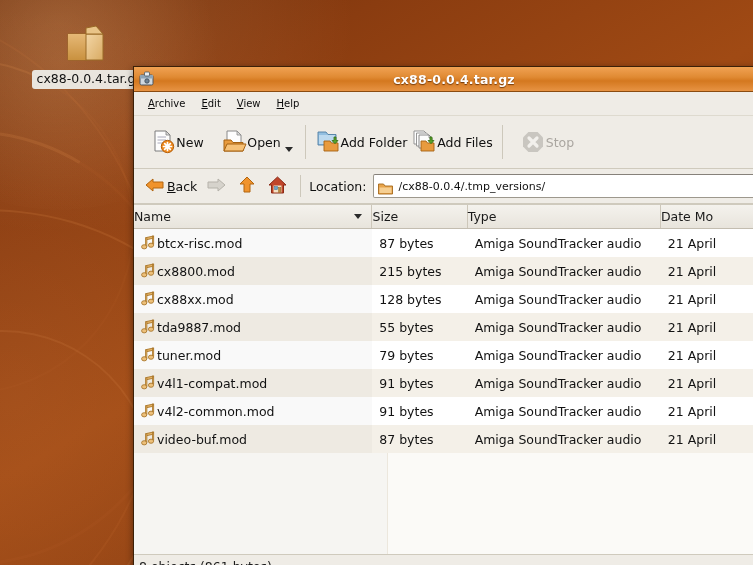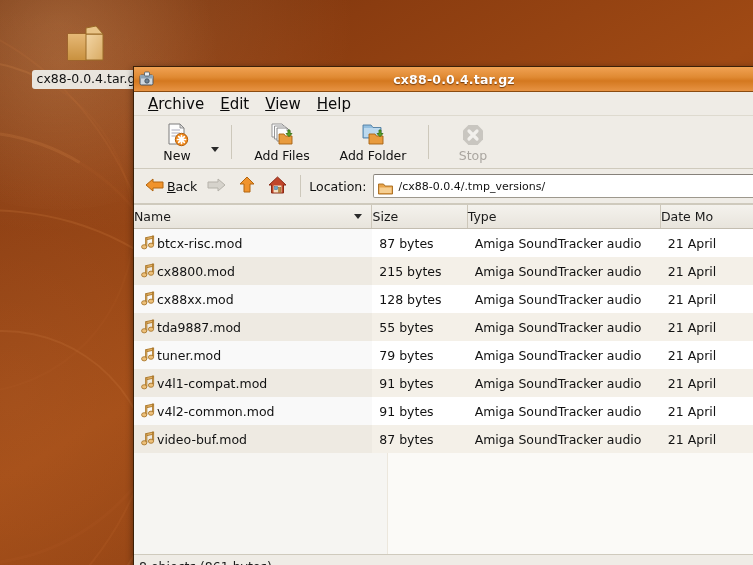--- a/index.html
+++ b/index.html
@@ -91,37 +91,37 @@
 
   
   #menubar {
     height: 23px;
     background: #efece6;
     display: flex; align-items: center;
     padding-left: 6px;
     border-bottom: 1px solid #dedacf;
   }
   .menu-item {
-    font-size: 15px; color: #0b0b0b;
+    font-size: 10px; color: #0b0b0b;
     padding: 2px 8px;
     cursor: default;
   }
   .menu-item u { text-decoration: underline; }
 
   
   #toolbar {
     height: 52px;
     background: #efece6;
     display: flex; align-items: center;
     padding: 0 6px;
     border-bottom: 1px solid #cfcabd;
   }
   .tb-btn {
     width: 74px; height: 48px;
-    display: flex; flex-direction: column; align-items: center; justify-content: center;
+    display: flex; flex-direction: row; align-items: center; justify-content: center;
     font-size: 12.5px; color: #111;
     cursor: default;
   }
   .tb-btn .ic { width: 26px; height: 26px; margin-bottom: 1px; position: relative; }
   .tb-btn .lb { line-height: 13px; }
   .tb-btn.disabled .lb { color: #aaa6a0; }
   .tb-sep { width: 1px; height: 34px; background: #cdc8bb; margin: 0 7px; }
   .tb-arrow {
     width: 14px; height: 48px;
     display: flex; align-items: center; justify-content: center;
@@ -295,52 +295,63 @@
           <path d="M5,2 L16,2 L20,6 L20,22 L5,22 Z" fill="#fdfdfd" stroke="#7d7d7d" stroke-width="1"></path>
           <path d="M16,2 L16,6 L20,6 Z" fill="#dcdcdc" stroke="#7d7d7d" stroke-width="0.8"></path>
           <path d="M7.5,8 H16 M7.5,11 H16 M7.5,14 H13" stroke="#aab" stroke-width="1"></path>
           <circle cx="17.5" cy="17.5" r="6.2" fill="#f08a1e" stroke="#b4600c" stroke-width="1"></circle>
           <path d="M17.5,13.5 v8 M13.5,17.5 h8 M14.7,14.7 l5.6,5.6 M20.3,14.7 l-5.6,5.6" stroke="#fff" stroke-width="1.7" stroke-linecap="round"></path>
         </svg>
       </span>
       <span class="lb">New</span>
     </div>
 
+    <div class="tb-btn">
+      <span class="ic">
+        <svg width="26" height="26" viewBox="0 0 26 26">
+          <path d="M6,2 L16,2 L20,6 L20,14 L6,14 Z" fill="#fdfdfd" stroke="#8a8a8a" stroke-width="1"></path>
+          <path d="M16,2 L16,6 L20,6 Z" fill="#dcdcdc" stroke="#8a8a8a" stroke-width="0.8"></path>
+          <path d="M3,11 L10,11 L12,13.5 L22,13.5 L22,22 L3,22 Z" fill="#e89b3e" stroke="#a66313" stroke-width="1"></path>
+          <path d="M3,22 L6,15 L25,15 L22,22 Z" fill="#f6c177" stroke="#a66313" stroke-width="1"></path>
+        </svg>
+      </span>
+      <span class="lb">Open</span>
+    </div>
 
     <div class="tb-arrow">
       <span class="caret-d"></span>
     </div>
 
 
     <div class="tb-sep"></div>
+
+    <div class="tb-btn" style="width:96px">
+      <span class="ic">
+        <svg width="26" height="26" viewBox="0 0 26 26">
+          <path d="M3,3 L11,3 L13,5.5 L21,5.5 L21,16 L3,16 Z" fill="#93bfe0" stroke="#4f7ea3" stroke-width="0.9"></path>
+          <path d="M4,6 L20,6 L20,15 L4,15 Z" fill="#bcd9ee"></path>
+          <path d="M9,12 L15,12 L16.5,14 L23,14 L23,22 L9,22 Z" fill="#e89b3e" stroke="#a66313" stroke-width="0.9"></path>
+          <path d="M16,9 h3.5 v-2 l3.2,3 -3.2,3 v-2 H16 Z" fill="#5aa42a" stroke="#357012" stroke-width="0.8" transform="rotate(90 19 11)"></path>
+        </svg>
+      </span>
+      <span class="lb">Add Folder</span>
+    </div>
 
     <div class="tb-btn" style="width:86px">
       <span class="ic">
         <svg width="26" height="26" viewBox="0 0 26 26">
           <path d="M3,2 H13 L16,5 V15 H3 Z" fill="#fff" stroke="#8a8a8a" stroke-width="0.9"></path>
           <path d="M5.5,4 H15.5 L18.5,7 V17 H5.5 Z" fill="#fdfdfd" stroke="#8a8a8a" stroke-width="0.9"></path>
           <path d="M8,6 H18 L21,9 V19 H8 Z" fill="#fdfdfd" stroke="#7d7d7d" stroke-width="0.9"></path>
           <path d="M18,6 V9 H21 Z" fill="#dcdcdc" stroke="#7d7d7d" stroke-width="0.7"></path>
           <path d="M10,12 L15,12 L16.5,14 L23,14 L23,22 L10,22 Z" fill="#e89b3e" stroke="#a66313" stroke-width="0.9"></path>
           <path d="M16,9 h3.5 v-2 l3.2,3 -3.2,3 v-2 H16 Z" fill="#5aa42a" stroke="#357012" stroke-width="0.8" transform="rotate(90 19 11)"></path>
         </svg>
       </span>
       <span class="lb">Add Files</span>
-    </div>
-
-    <div class="tb-btn" style="width:96px">
-      <span class="ic">
-        <svg width="26" height="26" viewBox="0 0 26 26">
-          <path d="M3,3 L11,3 L13,5.5 L21,5.5 L21,16 L3,16 Z" fill="#93bfe0" stroke="#4f7ea3" stroke-width="0.9"></path>
-          <path d="M4,6 L20,6 L20,15 L4,15 Z" fill="#bcd9ee"></path>
-          <path d="M9,12 L15,12 L16.5,14 L23,14 L23,22 L9,22 Z" fill="#e89b3e" stroke="#a66313" stroke-width="0.9"></path>
-          <path d="M16,9 h3.5 v-2 l3.2,3 -3.2,3 v-2 H16 Z" fill="#5aa42a" stroke="#357012" stroke-width="0.8" transform="rotate(90 19 11)"></path>
-        </svg>
-      </span>
-      <span class="lb">Add Folder</span>
     </div>
 
     <div class="tb-sep"></div>
 
     <div class="tb-btn disabled">
       <span class="ic">
         <svg width="26" height="26" viewBox="0 0 26 26">
           <path d="M8.4,3 H17.6 L23,8.4 V17.6 L17.6,23 H8.4 L3,17.6 V8.4 Z" fill="#c9c6c0"></path>
           <path d="M9,9 L17,17 M17,9 L9,17" stroke="#f2f0ec" stroke-width="3.2" stroke-linecap="round"></path>
         </svg>

